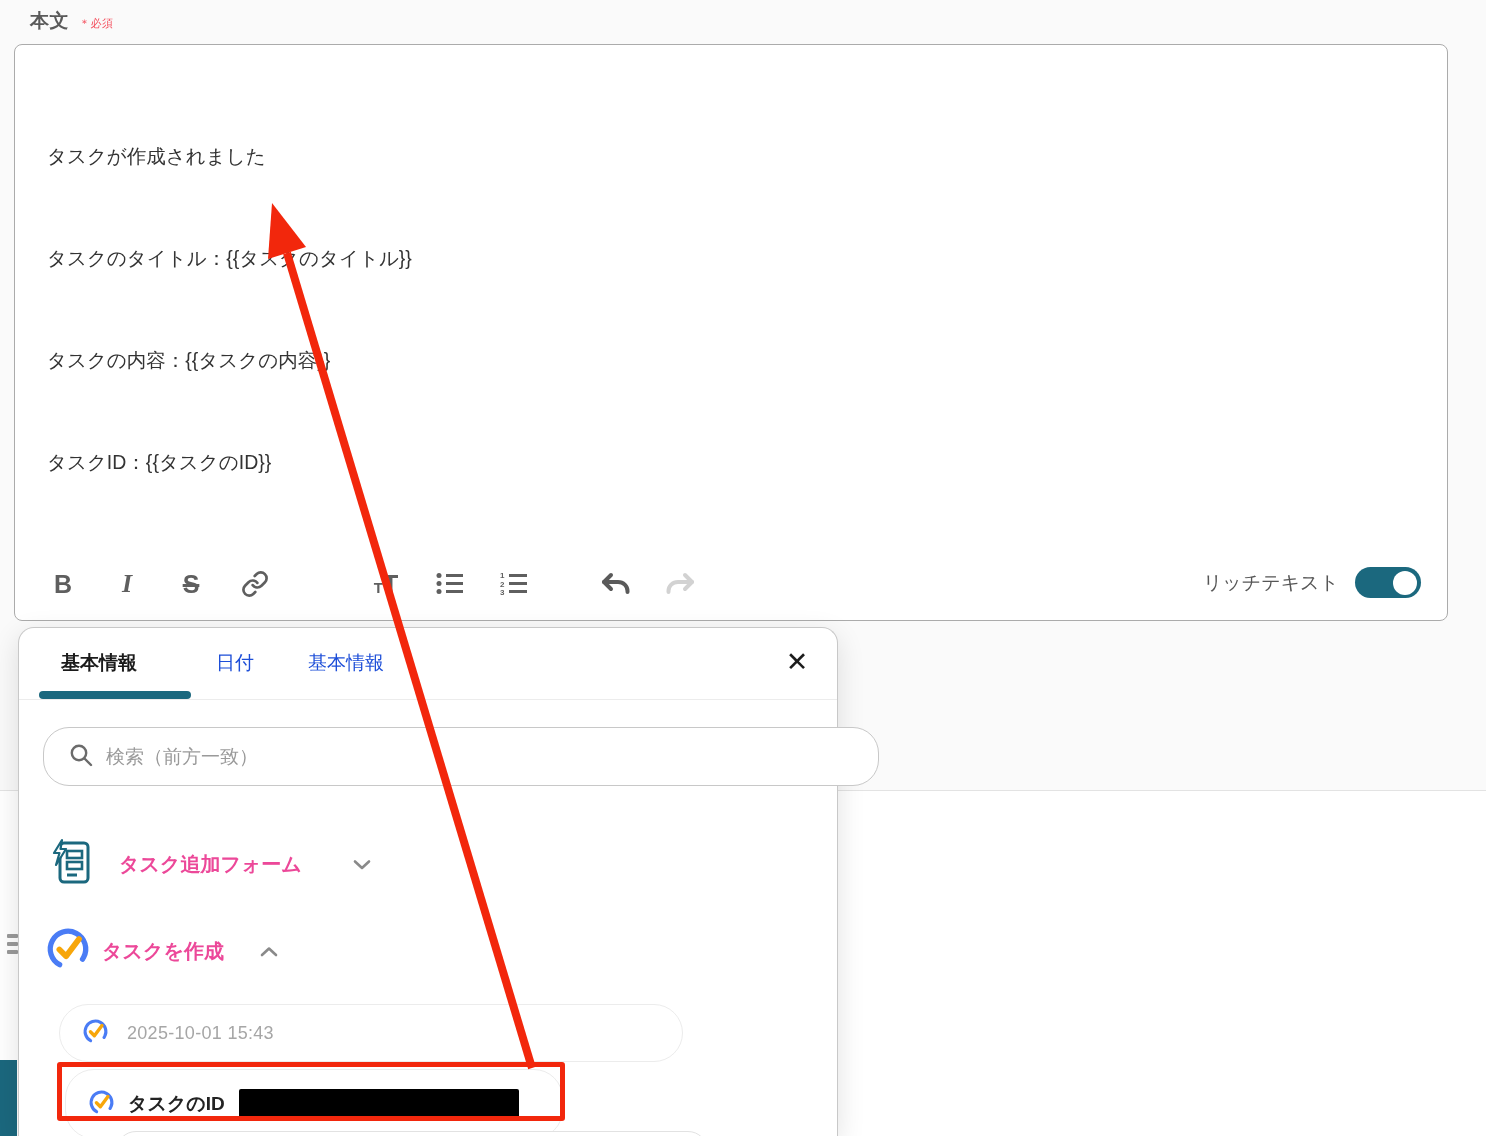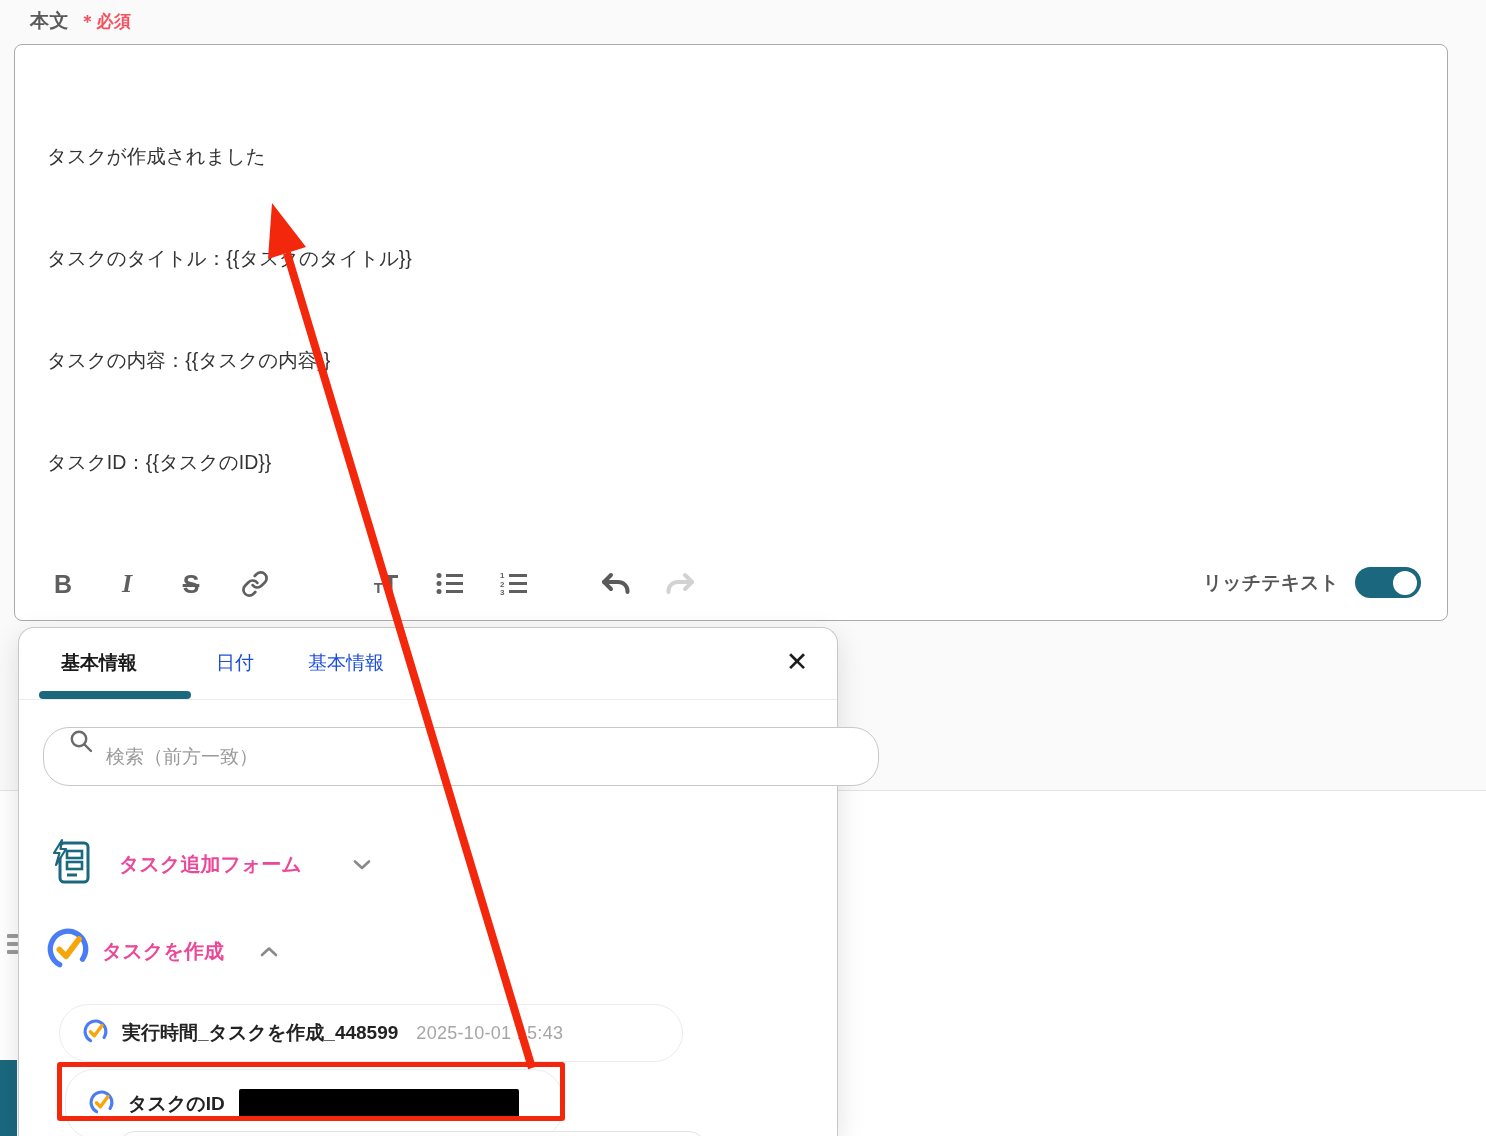--- a/index.html
+++ b/index.html
@@ -7,21 +7,21 @@
               font-family:"Liberation Sans", sans-serif; }
   .abs { position:absolute; }
 
   
   #stage { position:relative; width:1486px; height:1136px; }
   .top-section { left:0; top:0; width:1486px; height:791px; background:#fafafa;
                  border-bottom:1px solid #e3e3e3; }
 
   .field-label { left:30px; top:8px; font-size:19px; font-weight:600; color:#5a5a5a;
                  letter-spacing:.5px; }
-  .required { color:#f4515f; font-size:17px; font-weight:700; margin-left:10px; }
+  .required { color:#f4515f; font-size:11px; font-weight:400; margin-left:10px; }
 
   
   .editor-card { left:14px; top:44px; width:1434px; height:577px; background:#fff;
                  border:1.5px solid #ababab; border-radius:8px; }
   .editor-text { left:32px; top:26px; right:30px; font-size:19.5px; color:#333;
                  line-height:34px; white-space:pre-wrap; }
   .toolbar { left:28px; bottom:12px; height:48px; display:flex; align-items:center; }
   .tbtn { width:40px; height:40px; display:flex; align-items:center; justify-content:center;
           color:#5f5f5f; border-radius:6px; cursor:pointer; flex:0 0 auto; }
   .tbtn + .tbtn { margin-left:24px; }
@@ -29,38 +29,38 @@
   .tbtn.gap-before-undo { margin-left:62px; }
   .glyph-b { font-size:25px; font-weight:800; }
   .glyph-i { font-size:26px; font-weight:700; font-style:italic; font-family:"Liberation Serif", serif; }
   .glyph-s { font-size:25px; font-weight:700; text-decoration:line-through; text-decoration-thickness:3px; }
   .glyph-tt .sm { font-size:15px; font-weight:800; }
   .glyph-tt .lg { font-size:25px; font-weight:800; }
   .tbtn svg { display:block; }
   .disabled { color:#d2d2d2; }
 
   .richtext { right:26px; bottom:22px; display:flex; align-items:center; gap:16px; }
-  .richtext-label { font-size:19px; color:#565656;font-weight:bold; }
+  .richtext-label { font-size:19px; color:#565656; }
   .toggle { width:66px; height:31px; border-radius:16px; background:#1b687e; position:relative; cursor:pointer; }
   .toggle-knob { position:absolute; right:4px; top:3.5px; width:24px; height:24px;
                  border-radius:50%; background:#fff; }
 
   
   .popup { left:18px; top:627px; width:820px; height:509px; background:#fff;
            border:1px solid #c8c8c8; border-bottom:none; border-radius:16px 16px 0 0;
            box-shadow:0 8px 28px rgba(0,0,0,.12); z-index:10; }
   .tab { font-size:19px; color:#1d4ed8; cursor:pointer; position:absolute; top:22px; }
   .tab.active { font-weight:700; color:#1b1b1b; }
   .tab-underline { left:20px; top:63px; width:152px; height:8px; border-radius:4px; background:#1b687e; }
   .tabs-divider { left:0; right:0; top:71px; border-top:1px solid #ececec; }
   .popup-close { right:22px; top:16px; font-size:27px; color:#1c1c1c; cursor:pointer;
                  width:36px; height:36px; display:flex; align-items:center; justify-content:center; }
 
   .search-box { left:24px; top:99px; width:836px; height:59px; border:1.5px solid #c8c8c8;
-                border-radius:26px; display:flex; padding-left:24px; gap:12px;
+                border-radius:26px; display:flex; align-items:center; padding-left:24px; gap:12px;
                 background:#fff; }
   .search-box input { border:none; outline:none; flex:1; font-size:19px; color:#333;
                       font-family:"Liberation Sans", sans-serif; background:transparent; }
   .search-box input::placeholder { color:#9a9a9a; }
 
   .group-row { display:flex; align-items:center; cursor:pointer; }
   .group-row .glabel { font-size:20px; font-weight:600; color:#ec4899; }
   .grp1 { left:30px; top:210px; gap:26px; }
   .grp2 { left:26px; top:298px; gap:11px; }
   .chev { margin-left:24px; display:flex; }
@@ -240,21 +240,20 @@
       </span>
     </div>
 
     <div class="abs pill pill1">
       <span>
         <svg width="27" height="27" viewBox="0 0 48 48" fill="none">
           <circle cx="24" cy="24" r="18.5" stroke="#4a7cf5" stroke-width="5.5" stroke-linecap="round" stroke-dasharray="89 27" transform="rotate(118 24 24)"></circle>
           <path d="M15 24.5 L22 31.5 L35.5 13.5" stroke="#f7a60a" stroke-width="6" stroke-linecap="round" stroke-linejoin="round"></path>
         </svg>
       </span>
-      <span class="plabel">実行時間_タスクを作成_448599</span>
       <span class="ptime">2025-10-01 15:43</span>
     </div>
 
     <div class="abs pill pill2">
       <span>
         <svg width="27" height="27" viewBox="0 0 48 48" fill="none">
           <circle cx="24" cy="24" r="18.5" stroke="#4a7cf5" stroke-width="5.5" stroke-linecap="round" stroke-dasharray="89 27" transform="rotate(118 24 24)"></circle>
           <path d="M15 24.5 L22 31.5 L35.5 13.5" stroke="#f7a60a" stroke-width="6" stroke-linecap="round" stroke-linejoin="round"></path>
         </svg>
       </span>

